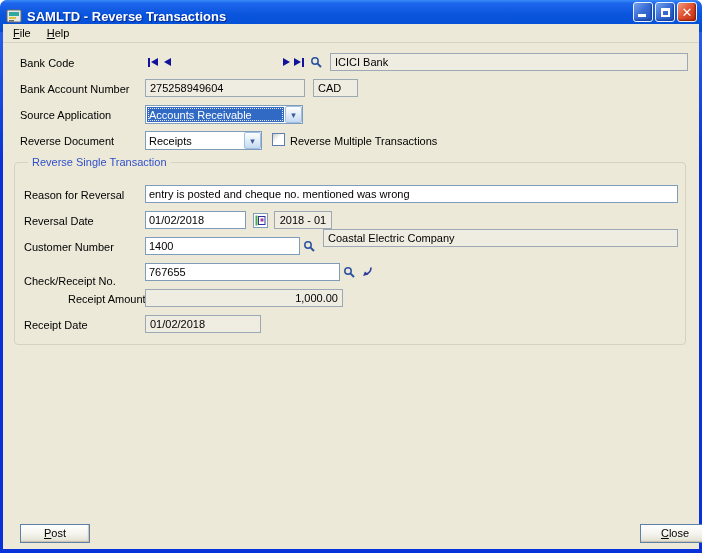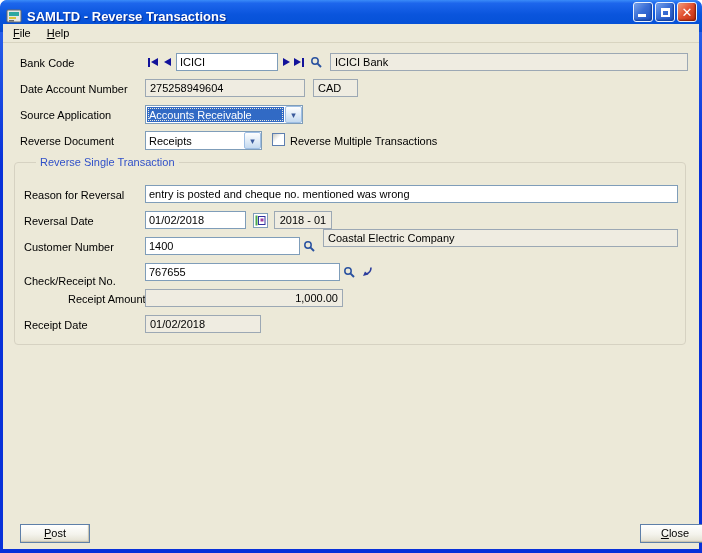--- a/index.html
+++ b/index.html
@@ -81,21 +81,21 @@
     position: absolute; width: 13px; height: 13px; background: linear-gradient(135deg, #C9C9C2, #FFFFFF 45%);
     border: 1px solid #5E7FB0; cursor: pointer;
   }
   
   .groupbox {
     position: absolute; left: 14px; top: 162px; width: 672px; height: 183px;
     border: 1px solid #D6D2C2; border-radius: 4px;
   }
   .group-title {
     position: absolute; left: 28px; top: 156px; background: #ECE9D8;
-    color: #3050C8; padding: 0 4px; white-space: nowrap; margin-left: 8px;
+    color: #3050C8; padding: 0 4px; white-space: nowrap;
   }
   
   .xpbtn {
     position: absolute; width: 70px; height: 19px;
     border: 1px solid #5E7FA8; border-radius: 0;
     background: linear-gradient(180deg, #FFFFFF 0%, #F4F3EC 55%, #E2DFD0 100%);
     box-shadow: inset -1px -1px 1px #C6C2AE;
     font-size: 11px; text-align: center; line-height: 17px; cursor: pointer;
   }
   .ralign { text-align: right; }
@@ -133,37 +133,36 @@
   </div>
 
   <span class="lbl" style="left:20px; top:57px;">Bank Code</span>
   <span class="navbtn" style="left:148px; top:53px;">
       <span class="vbar"></span>
       <span class="tri-l"></span>
     </span>
   <span class="navbtn" style="left:164px; top:53px;">
       <span class="tri-l"></span>
     </span>
-  <input class="tbox" style="left: 176px; top: 53px; width: 102px;" value="ICICI">
   <span class="navbtn" style="left:283px; top:53px;">
       <span class="tri-r"></span>
     </span>
   <span class="navbtn" style="left:294px; top:53px;">
       <span class="tri-r"></span>
       <span class="vbar"></span>
     </span>
   <span class="iconbtn" style="left:309px; top:54px;">
     <svg width="13" height="13" viewBox="0 0 13 13">
       <circle cx="5" cy="5" r="3.2" fill="none" stroke="#2A52A0" stroke-width="1.5"></circle>
       <line x1="7.6" y1="7.6" x2="11" y2="11" stroke="#2A52A0" stroke-width="2"></line>
     </svg>
   </span>
   <div class="robox" style="left:330px; top:53px; width:358px;">ICICI Bank</div>
 
-  <span class="lbl" style="left:20px; top:83px;">Date Account Number</span>
+  <span class="lbl" style="left:20px; top:83px;">Bank Account Number</span>
   <div class="robox" style="left:145px; top:79px; width:160px;">275258949604</div>
   <div class="robox" style="left:313px; top:79px; width:45px;">CAD</div>
 
   <span class="lbl" style="left:20px; top:109px;">Source Application</span>
   <div class="combo" style="left:145px; top:105px; width:158px;">
     <span class="combo-text sel">Accounts Receivable</span>
     <span class="combo-btn">▾</span>
   </div>
 
   <span class="lbl" style="left:20px; top:135px;">Reverse Document</span>

